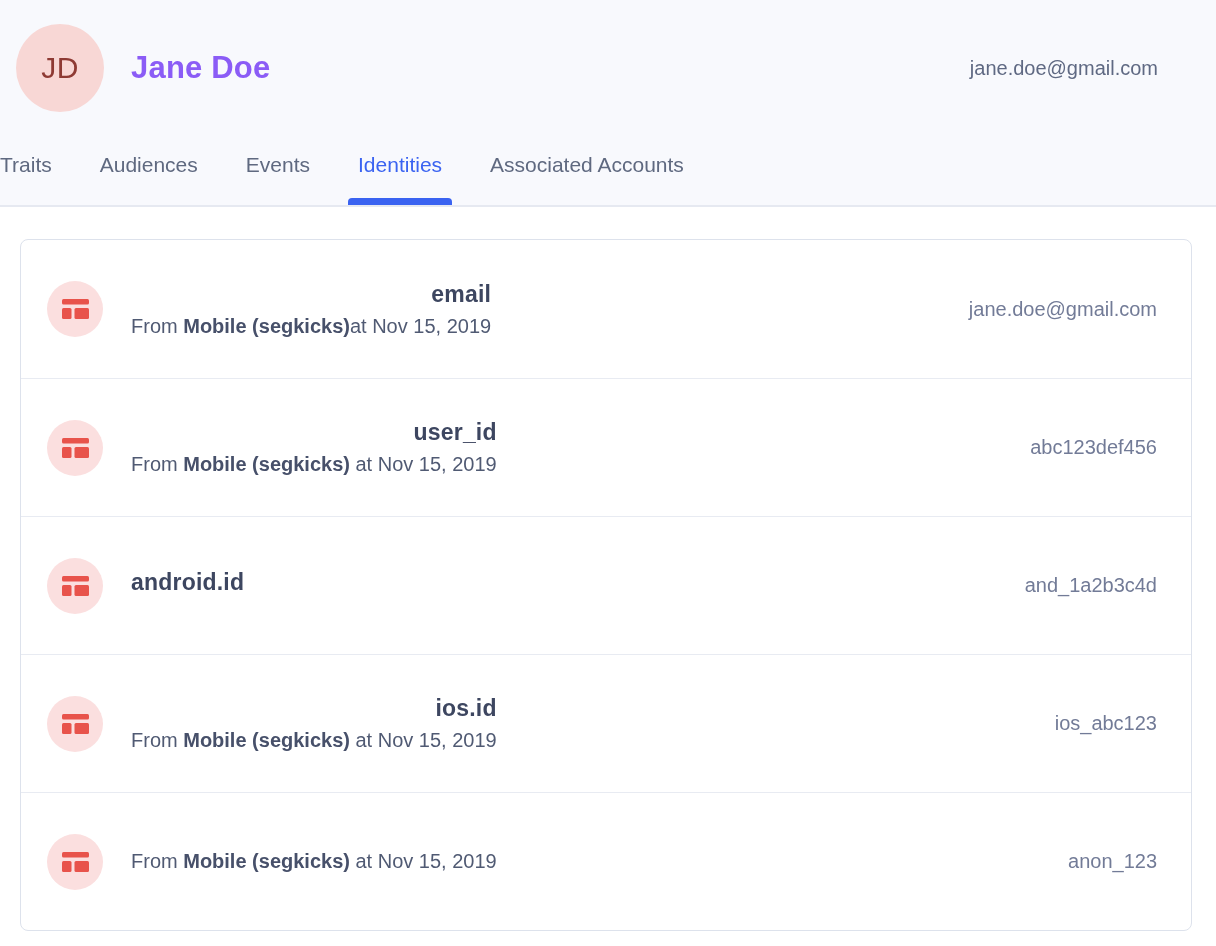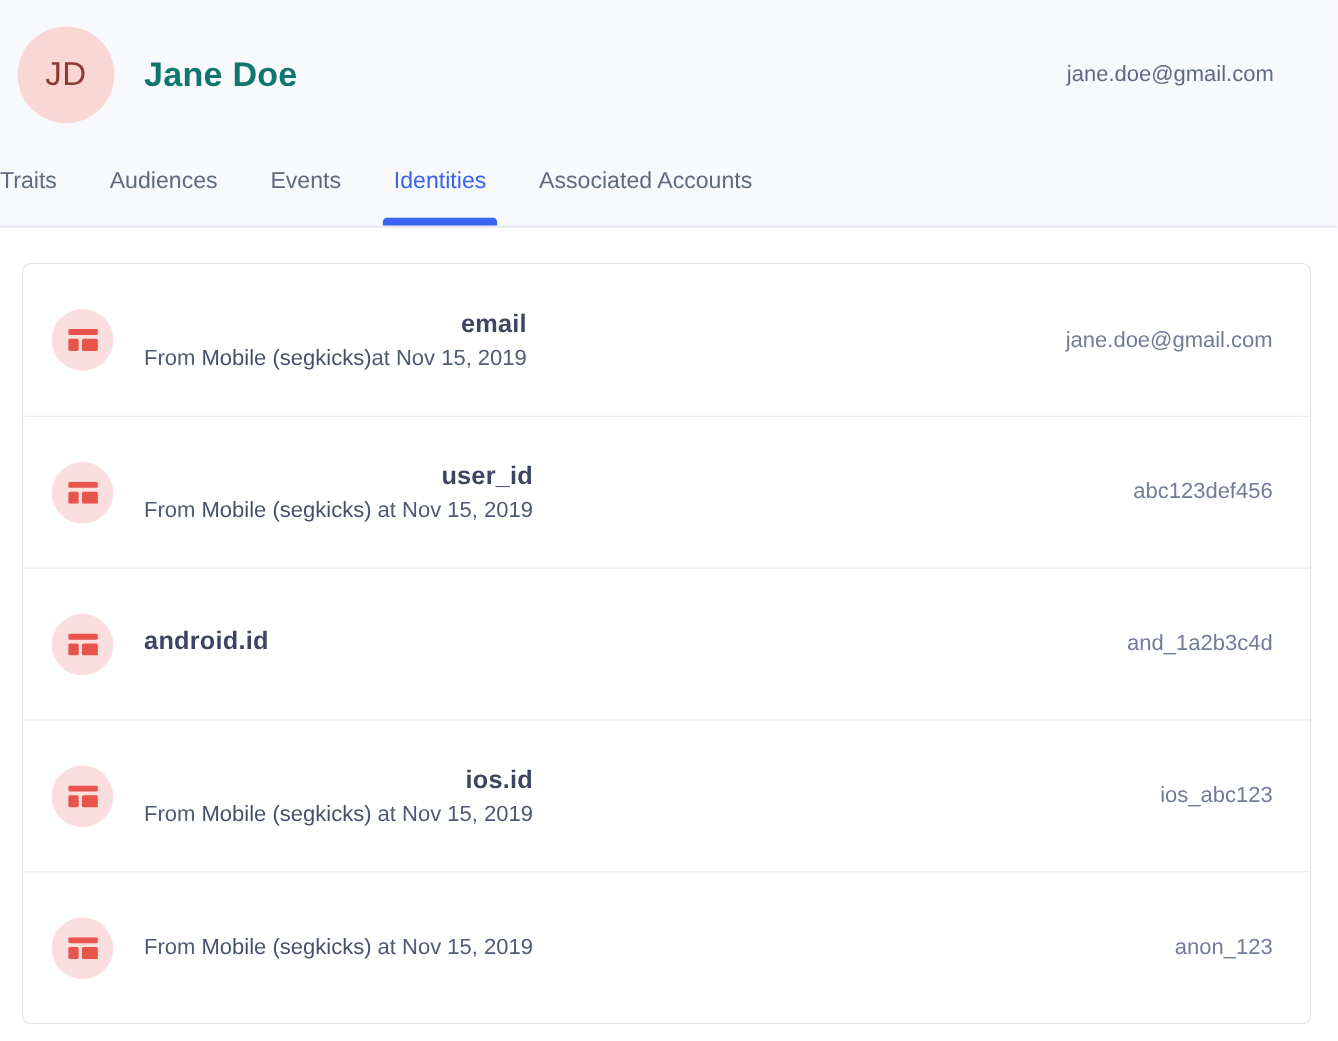--- a/index.html
+++ b/index.html
@@ -27,21 +27,21 @@
     background: #f8d7d5;
     color: #8e3a34;
     font-size: 30px; font-weight: 400;
     display: flex; align-items: center; justify-content: center;
     flex: 0 0 auto;
     letter-spacing: 0.5px;
   }
   .profile-name {
     margin-left: 27px;
     font-size: 31px; font-weight: 700;
-    color: #0f766e;
+    color: #8b5cf6;
     letter-spacing: 0.2px;
   }
   .profile-email {
     margin-left: auto;
     font-size: 20px; color: #5f6983;
   }
 
   
   .tabs {
     display: flex; align-items: flex-end;
@@ -91,21 +91,21 @@
   .row-title {
     font-size: 23px; font-weight: 600;
     color: #3d4660;
     margin-bottom: 7px;
     letter-spacing: 0.2px;
   }
   .row-sub {
     font-size: 20px; color: #505a73;
   }
   .row-sub span { white-space: pre-wrap; }
-  .sub-source { font-weight: 400; color: #47506a; }
+  .sub-source { font-weight: 700; color: #47506a; }
   .row-value {
     margin-left: auto;
     font-size: 20px; color: #727b97;
     white-space: nowrap;
   }
 </style>
 </head>
 <body>
 
 <div class="page">

